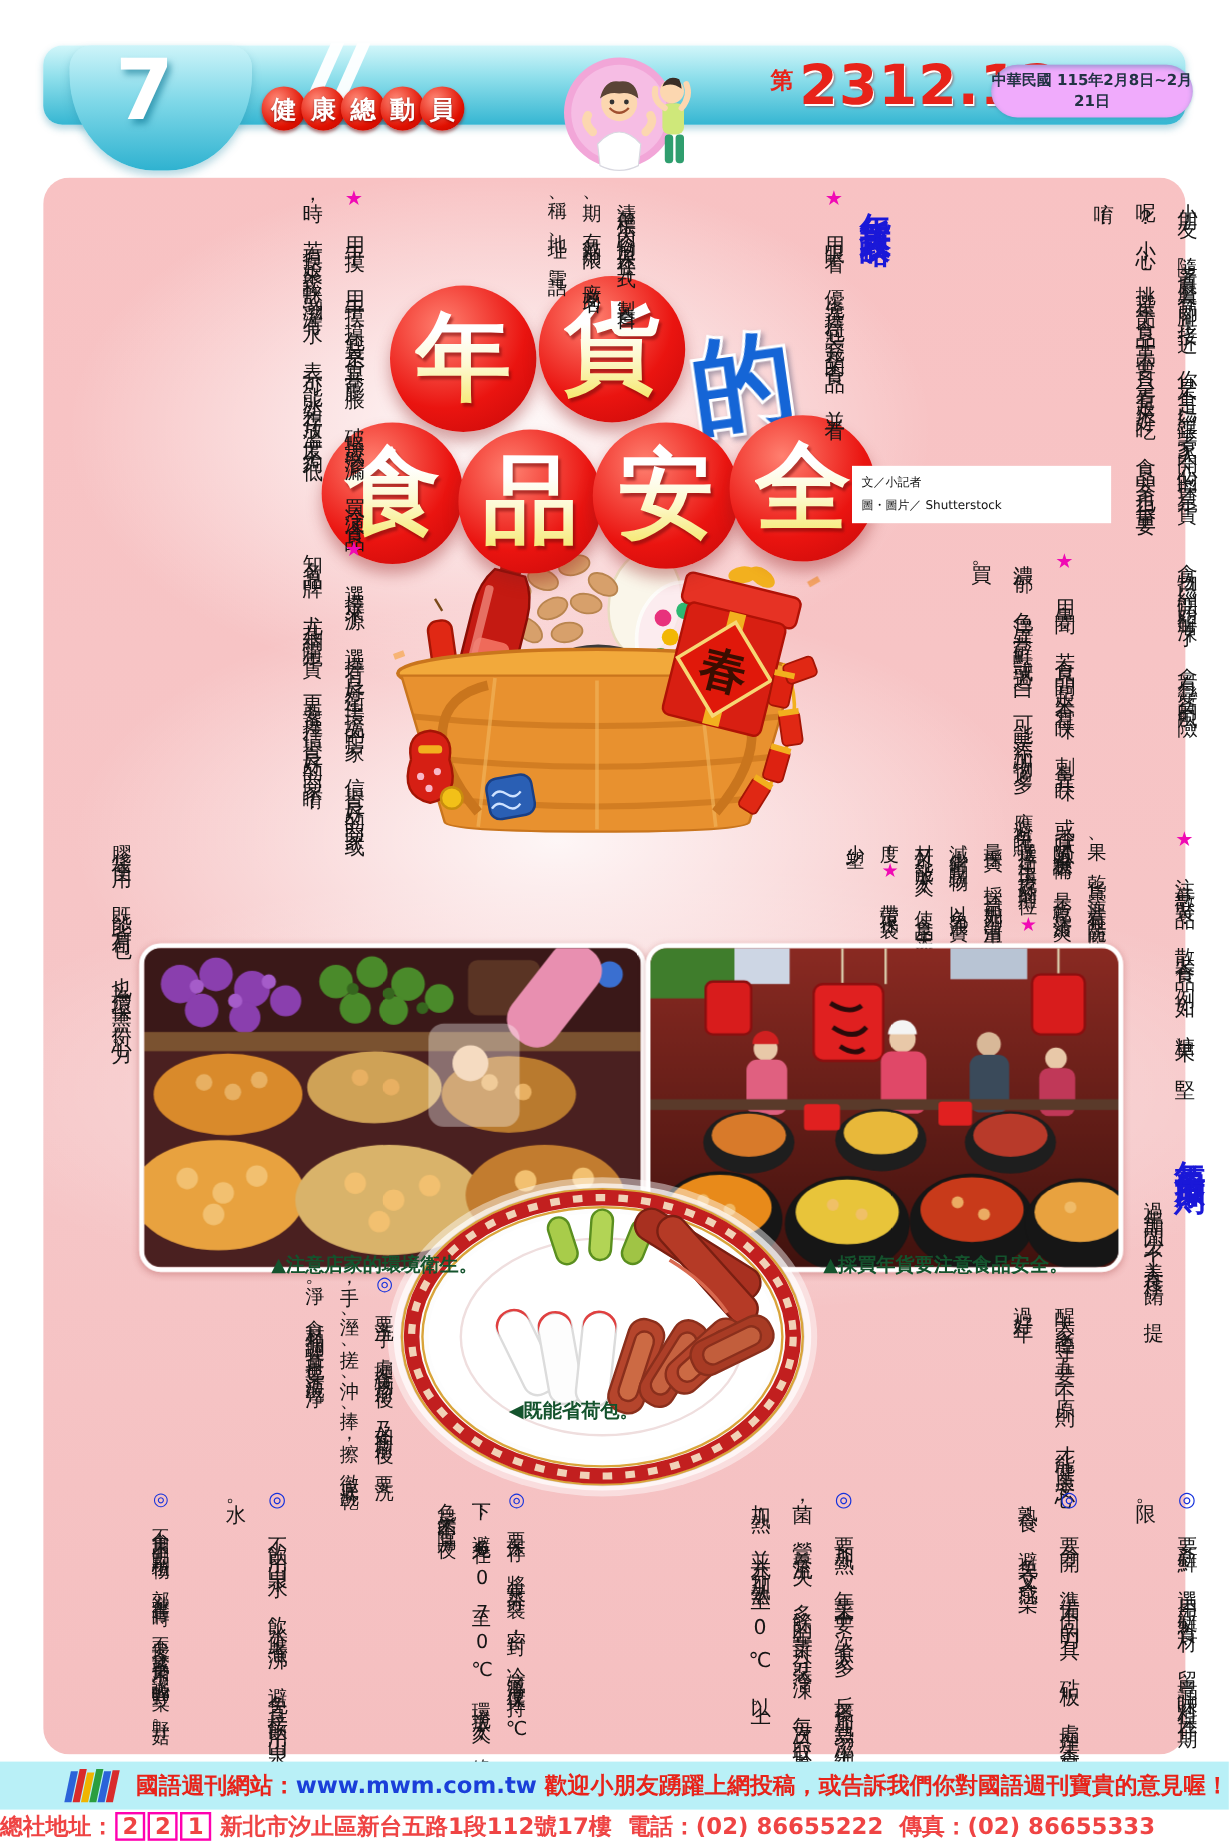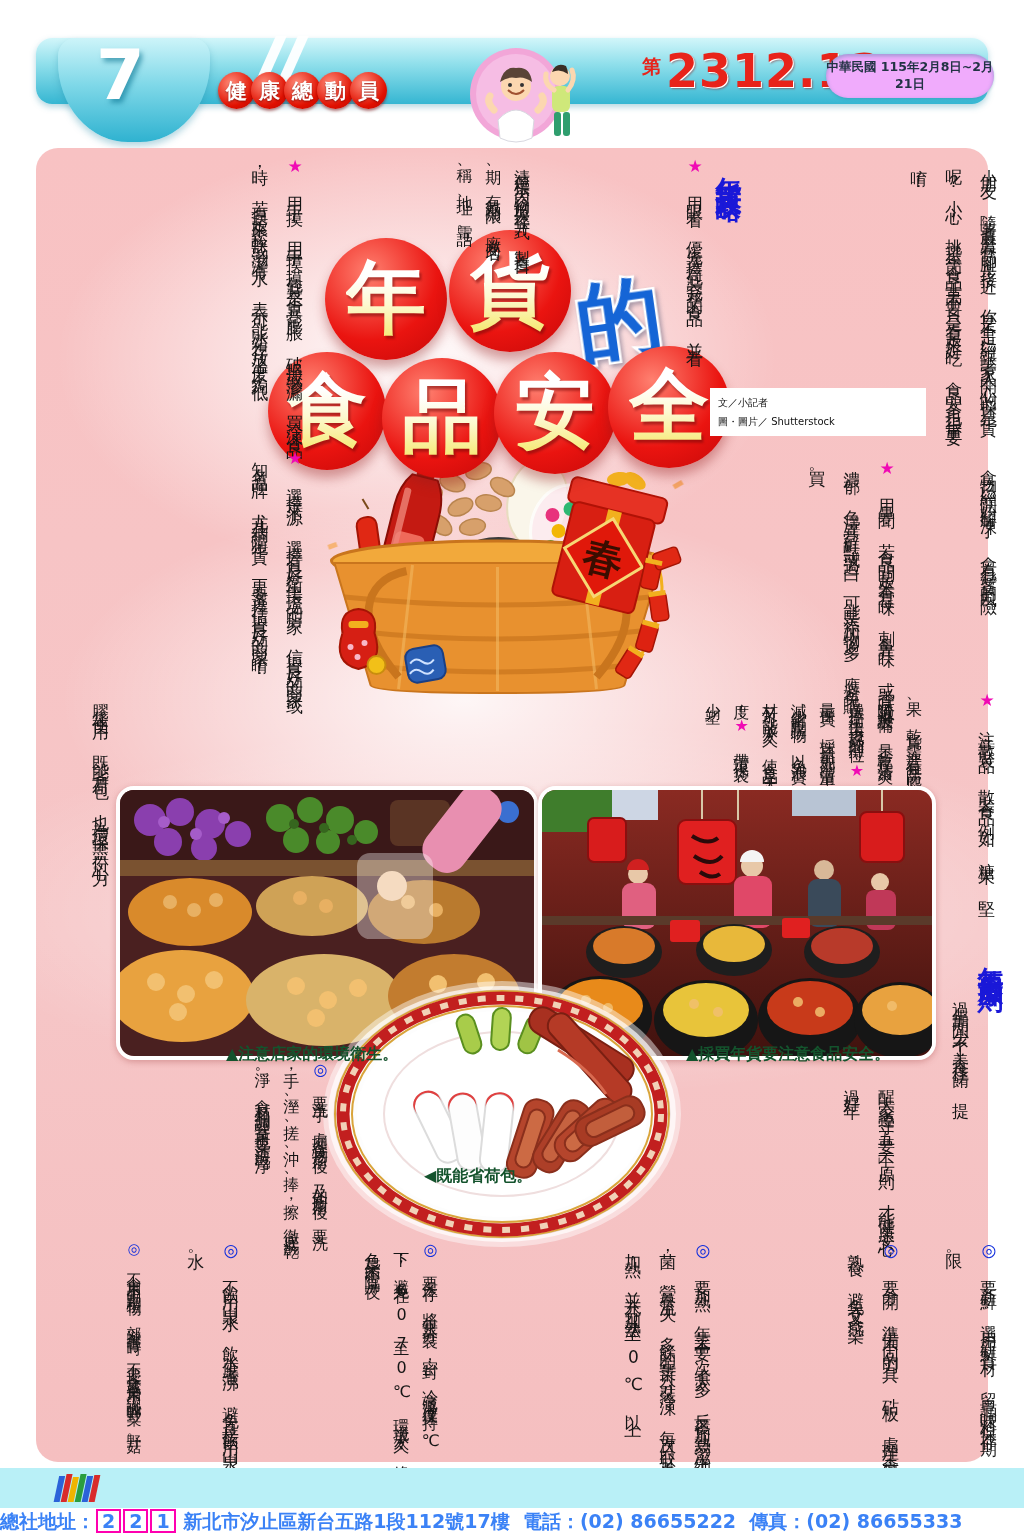--- a/index.html
+++ b/index.html
@@ -61,21 +61,21 @@
   
   .photo{position:absolute;border:4px solid #ffffff;border-radius:18px;overflow:hidden;z-index:8;
     box-shadow:0 2px 6px rgba(160,60,60,.35);}
   #plate-wrap{left:322px;top:980px;width:360px;height:268px;z-index:11;}
   
   #footer-cyan{left:0;top:1468px;width:1024px;height:40px;background:#b9f0f7;display:flex;
     align-items:center;z-index:20;}
   #footer-cyan .txt{font-size:19px;font-weight:900;color:#e8231a;white-space:nowrap;}
   #footer-cyan .url{color:#1a3fd9;}
   #footer-line2{left:0;top:1509px;width:816px;text-align:center;z-index:20;
-    font-size:19px;font-weight:900;color:#3b82f6;white-space:nowrap;}
+    font-size:19px;font-weight:900;color:#ef4444;white-space:nowrap;}
   .zipbox{display:inline-block;border:2px solid #ff00b0;padding:0 4px;margin:0 1px;line-height:20px;}
 </style>
 </head>
 <body>
 
 <div class="abs" id="header-bar"></div>
 <div class="abs" id="header-blob"></div>
 <div class="abs stripe" style="left:262px;"></div>
 <div class="abs stripe" style="left:284px;"></div>
 <div class="abs" id="page-number">7</div>
@@ -508,19 +508,23 @@
   <svg style="margin-left:52px;margin-right:10px;" width="52" height="32" viewBox="0 0 52 32">
     <g transform="skewX(-12)">
       <rect x="8" y="4" width="6" height="26" fill="#2b63d9"></rect>
       <rect x="15" y="2" width="6" height="28" fill="#d92b2b"></rect>
       <rect x="22" y="5" width="6" height="25" fill="#f0b400"></rect>
       <rect x="29" y="2" width="6" height="28" fill="#2b9e3f"></rect>
       <rect x="36" y="4" width="6" height="26" fill="#2b63d9"></rect>
       <rect x="43" y="3" width="6" height="27" fill="#d92b2b"></rect>
     </g>
   </svg>
+  <span class="txt">
+    <span>國語週刊網站：</span><span class="url">www.mwm.com.tw</span>
+    <span>歡迎小朋友踴躍上網投稿，或告訴我們你對國語週刊寶貴的意見喔！</span>
+  </span>
 </div>
 <div class="abs" id="footer-line2">
   <span>總社地址：</span><span class="zipbox">2</span><span class="zipbox">2</span><span class="zipbox">1</span>
   <span>新北市汐止區新台五路1段112號17樓</span>&nbsp;
   <span>電話：</span><span>(02) 86655222</span>&nbsp;
   <span>傳真：</span><span>(02) 86655333</span>
 </div>
 
 </body></html>

